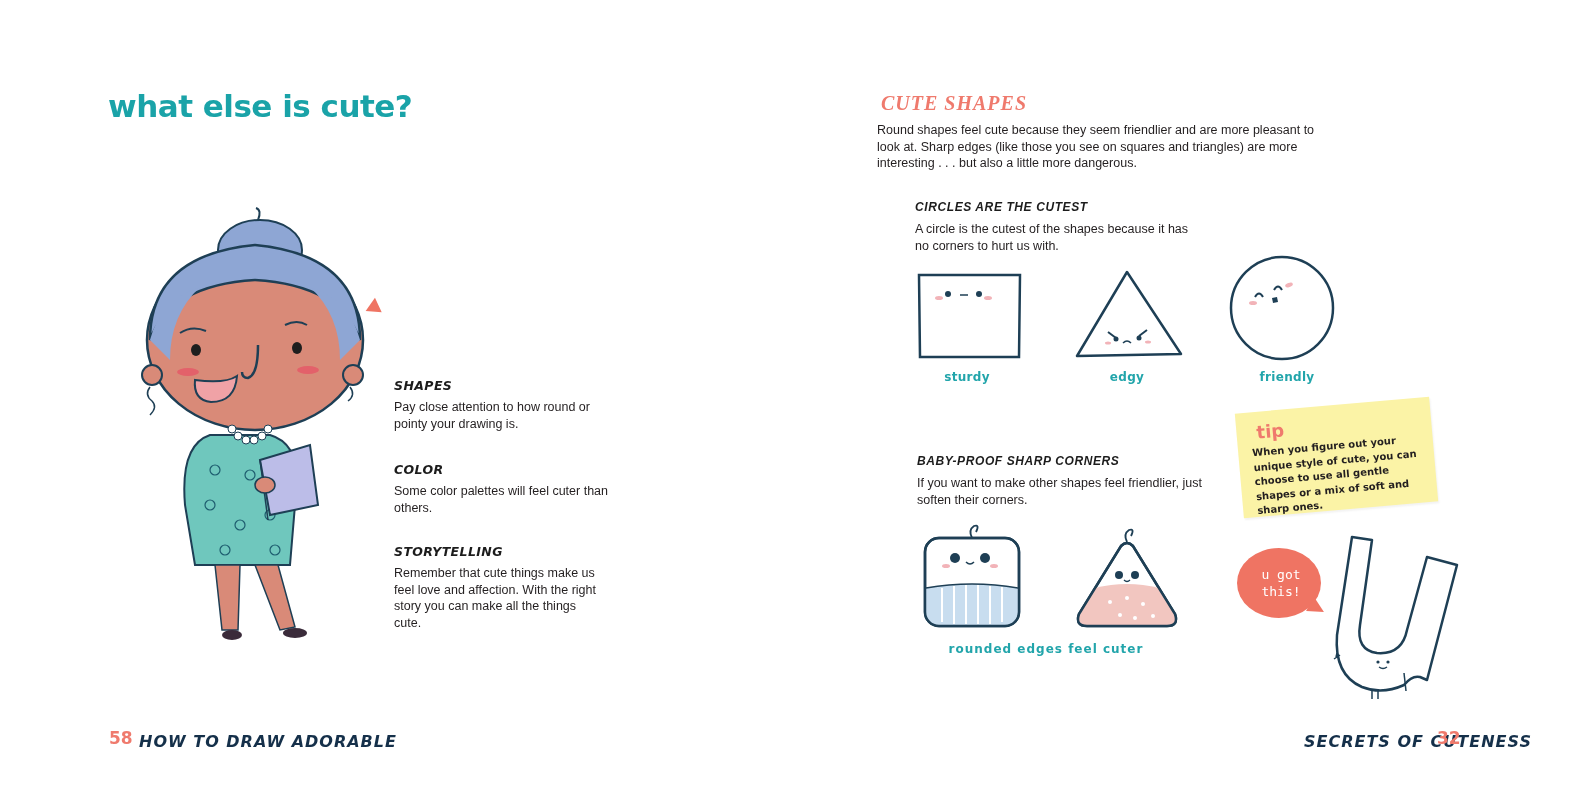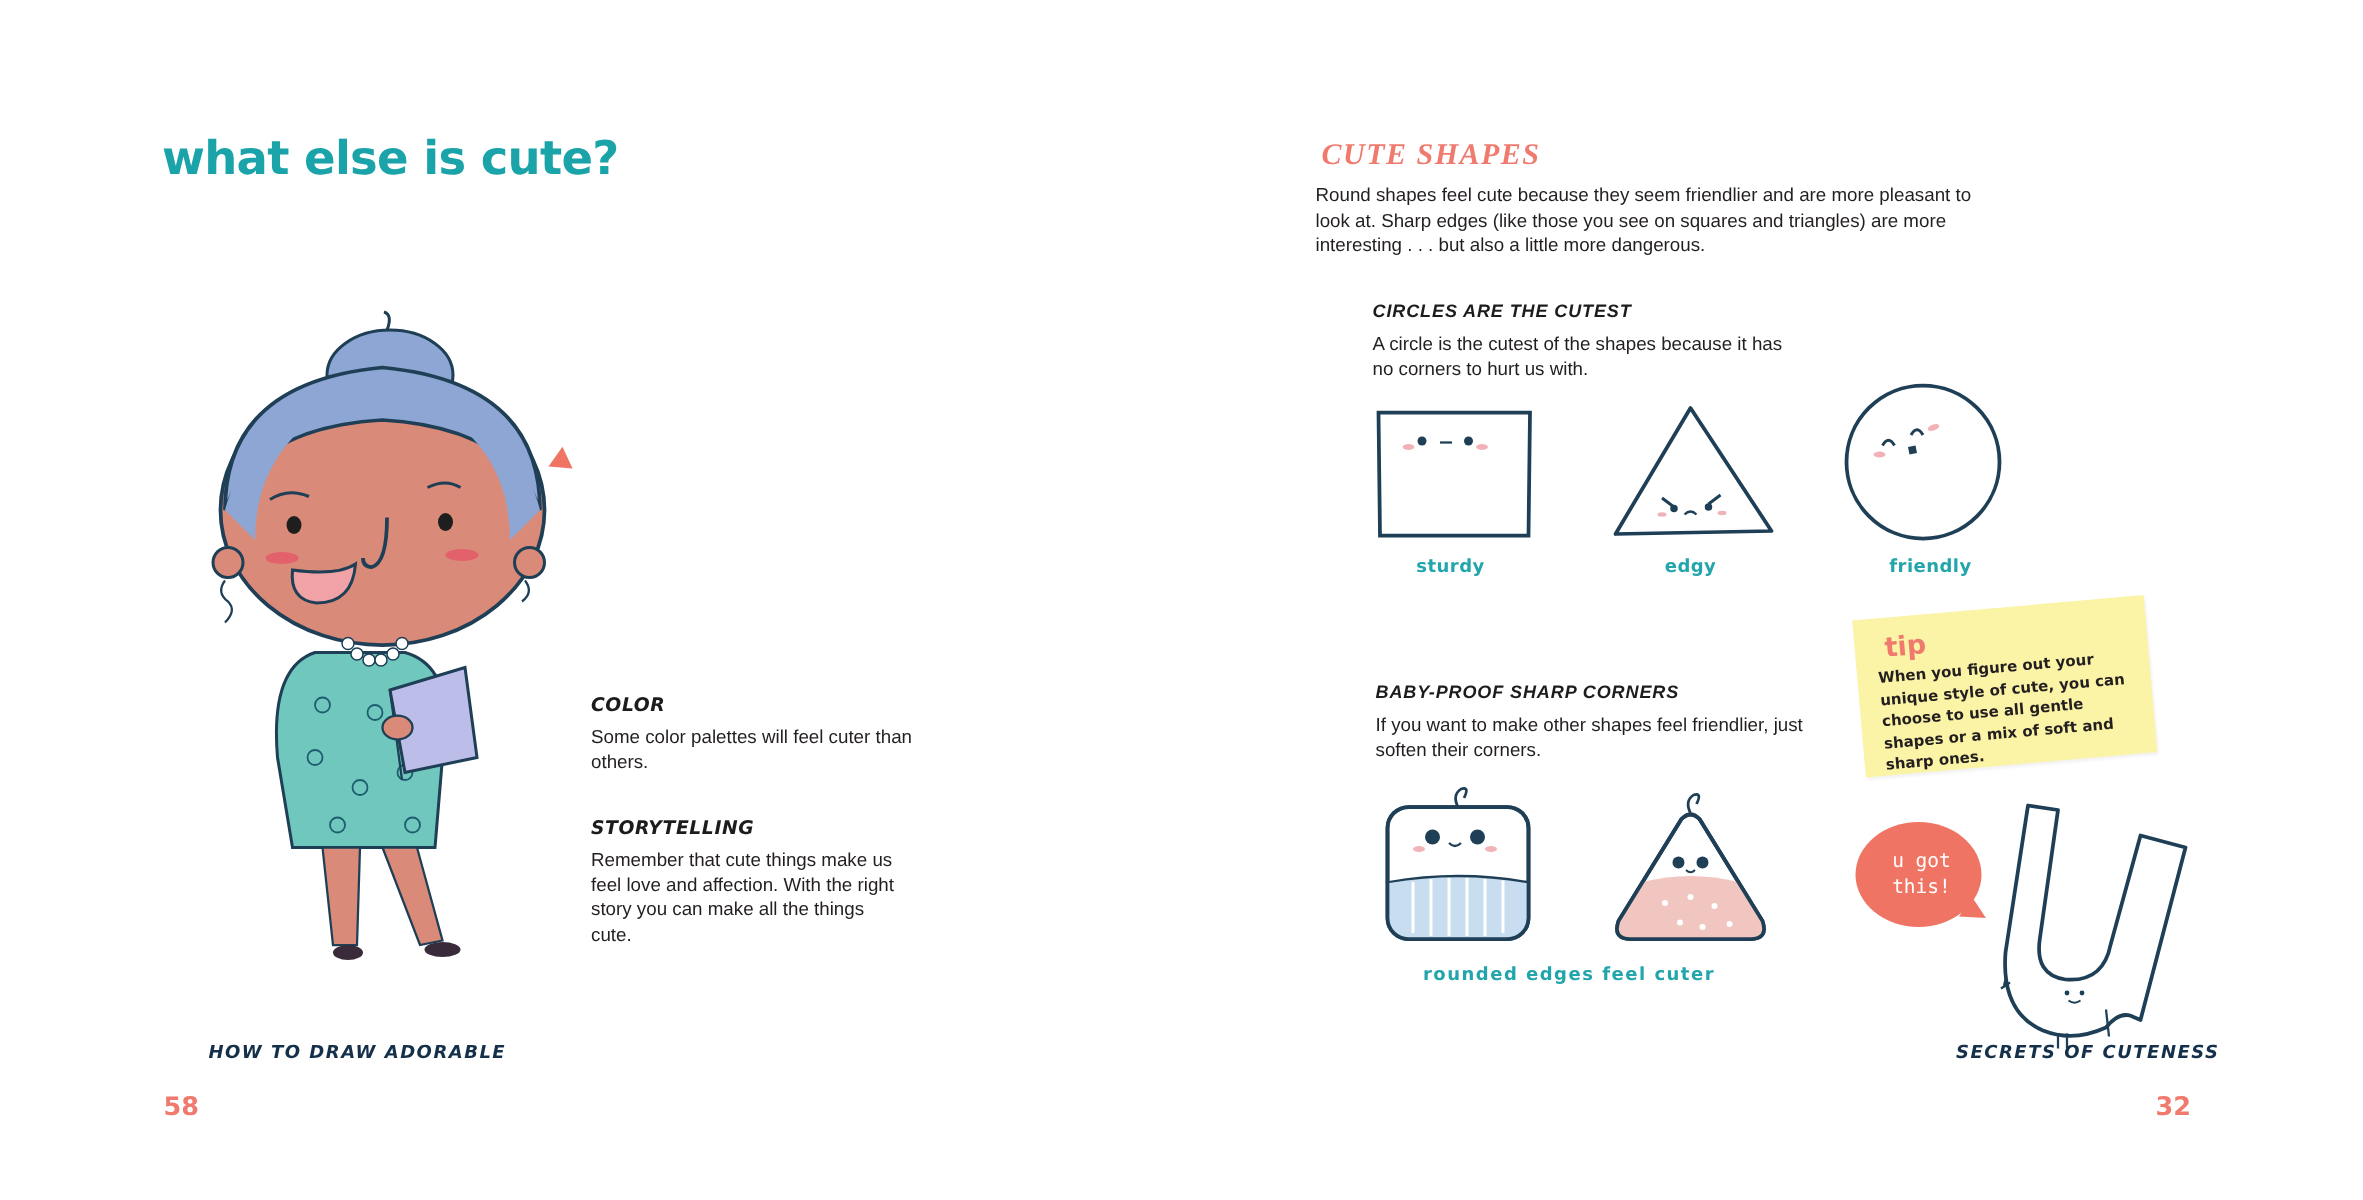--- a/index.html
+++ b/index.html
@@ -25,21 +25,21 @@
   .sub-h { position: absolute; margin: 0; font-family: Liberation Sans, sans-serif; font-style: italic; font-weight: bold; font-size: 12px; letter-spacing: 0.6px; color: #1c1c1c; }
   .sub-p { position: absolute; margin: 0; font-size: 12.5px; line-height: 16.5px; }
 
   .shape-label { position: absolute; font-family: "DejaVu Sans", sans-serif; font-weight: bold; font-size: 12px; color: #22a5ab; text-align: center; letter-spacing: 0.3px; }
 
   .tip-note { position: absolute; left: 452px; top: 405px; width: 195px; height: 105px; background: #fbf3a6; transform: rotate(-5deg); padding: 10px 14px; box-sizing: border-box; box-shadow: 1px 2px 2px rgba(0,0,0,0.05); }
   .tip-label { font-family: "DejaVu Sans", sans-serif; font-weight: bold; font-size: 18px; color: #ef7a6d; margin: 0 0 3px 6px; }
   .tip-text { font-family: "DejaVu Sans", sans-serif; font-weight: bold; font-size: 10px; line-height: 14.5px; color: #231f20; margin: 0; }
 
   .footer-num { position: absolute; top: 728px; font-family: "DejaVu Sans", sans-serif; font-weight: bold; font-size: 17px; color: #ef7a6d; }
-  .footer-title { position: absolute; top: 694px; font-family: "DejaVu Sans", sans-serif; font-style: italic; font-weight: bold; font-size: 12px; letter-spacing: 1px; color: #15304a; }
+  .footer-title { position: absolute; top: 732px; font-family: "DejaVu Sans", sans-serif; font-style: italic; font-weight: bold; font-size: 16px; letter-spacing: 1px; color: #15304a; }
   svg { position: absolute; overflow: visible; }
 </style>
 </head>
 <body>
 
 <div class="page page-left">
   <h1 class="title">what else is cute?</h1>
 
   <svg style="left:140px; top:205px;" width="230" height="445" viewBox="0 0 230 445">
 
@@ -96,20 +96,24 @@
     <ellipse cx="125" cy="280" rx="10" ry="8" fill="#d98a78" stroke="#1e3f55" stroke-width="1.5"></ellipse>
 
     <path d="M75 360 L82 425 L98 425 L100 360 Z" fill="#d98a78" stroke="#1e3f55" stroke-width="1.5"></path>
     <path d="M115 360 L140 425 L155 422 L138 360 Z" fill="#d98a78" stroke="#1e3f55" stroke-width="1.5"></path>
     <ellipse cx="92" cy="430" rx="10" ry="5" fill="#3a2b3a"></ellipse>
     <ellipse cx="155" cy="428" rx="12" ry="5" fill="#3a2b3a"></ellipse>
   </svg>
 
   <div class="bubble-tail" style="left:365px; top:300px; border-width:8px 14px 8px 0; border-color:transparent #ef7463 transparent transparent; transform: rotate(-25deg);"></div>
 
+  <div class="section" style="left:394px; top:378px;">
+    <h3>SHAPES</h3>
+    <p>Pay close attention to how round or pointy your drawing is.</p>
+  </div>
   <div class="section" style="left:394px; top:544px; width:210px;">
     <h3>STORYTELLING</h3>
     <p>Remember that cute things make us feel love and affection. With the right story you can make all the things cute.</p>
   </div>
   <div class="section" style="left:394px; top:462px;">
     <h3>COLOR</h3>
     <p>Some color palettes will feel cuter than others.</p>
   </div>
 
   <span class="footer-num" style="left:109px;">58</span>

